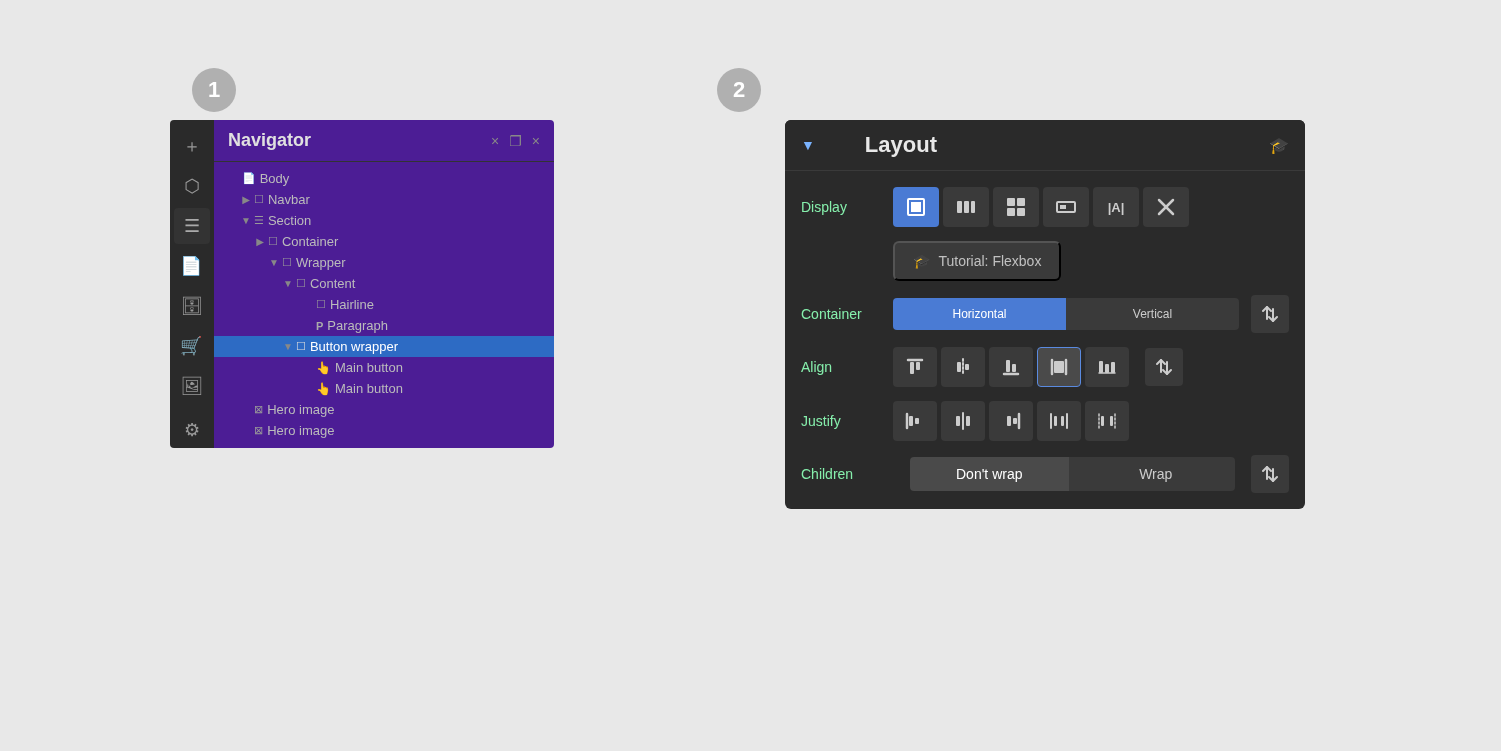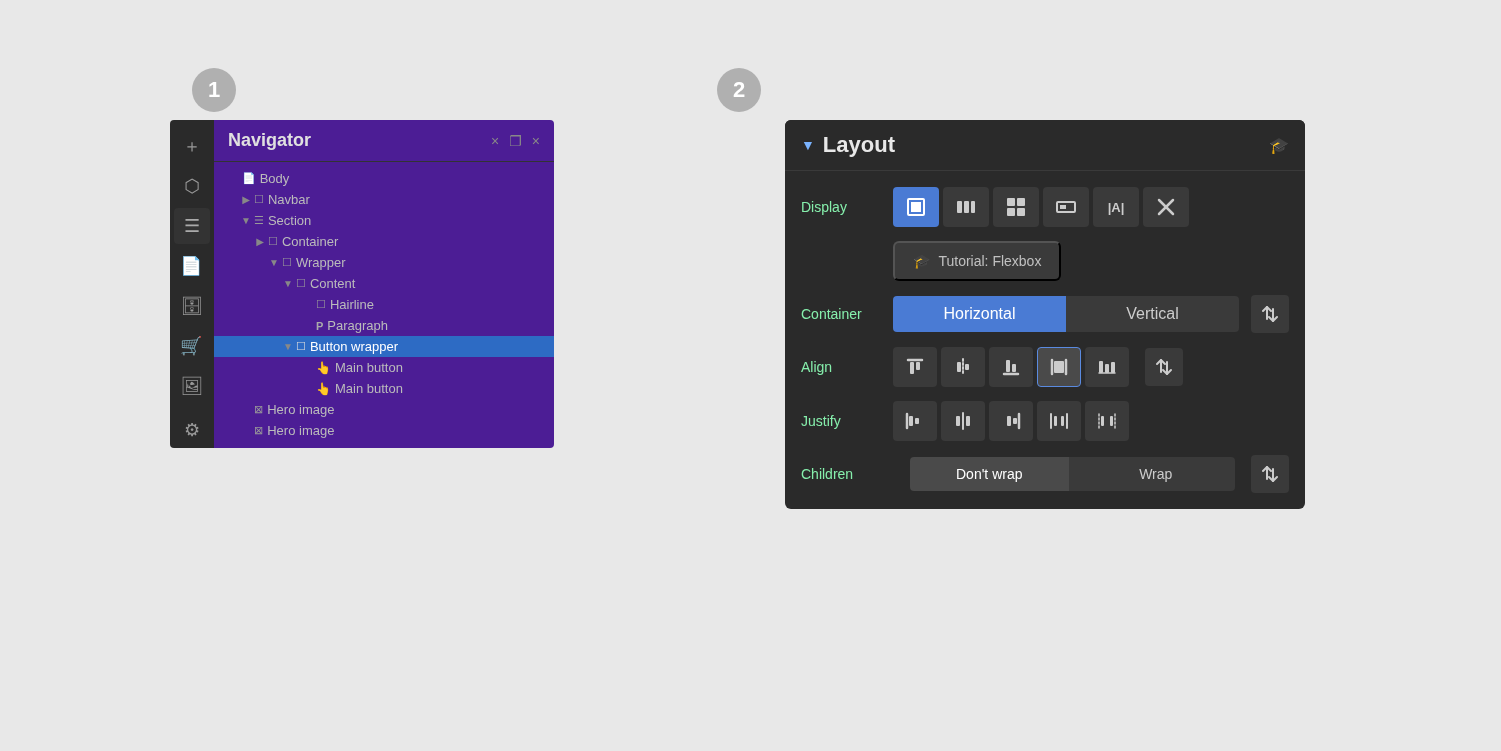--- a/index.html
+++ b/index.html
@@ -135,21 +135,21 @@
       border-bottom: 1px solid #3a3a3a;
     }
 
     .layout-title-row {
       display: flex;
       align-items: center;
       gap: 8px;
     }
 
     .layout-arrow { color: #7ab3ff; font-size: 14px; }
-    .layout-title { font-size: 22px; font-weight: 700; color: #e8e8e8; }
+    .layout-title { font-size: 22px; font-weight: 700; color: #e8e8e8; margin-left: 42px; }
 
     .layout-help-icon {
       color: #aaa;
       font-size: 16px;
     }
 
     .layout-body {
       padding: 16px;
       display: flex;
       flex-direction: column;
@@ -208,21 +208,21 @@
       gap: 0;
       flex: 1;
     }
 
     .dir-btn {
       flex: 1;
       padding: 9px 16px;
       background: #3a3a3a;
       border: none;
       color: #ccc;
-      font-size: 16px;
+      font-size: 12px;
       cursor: pointer;
     }
 
     .dir-btn:first-child { border-radius: 4px 0 0 4px; }
     .dir-btn:last-child { border-radius: 0 4px 4px 0; }
     .dir-btn.active { background: #4a7bd4; color: #fff; }
 
     .icon-btn-group {
       display: flex;
       gap: 4px;

